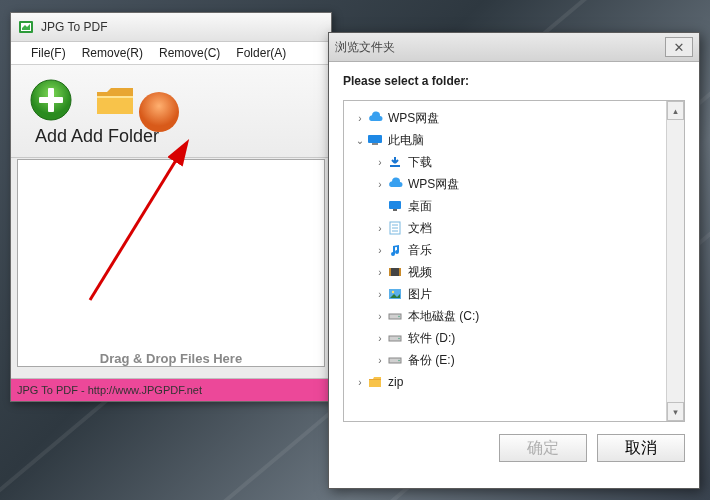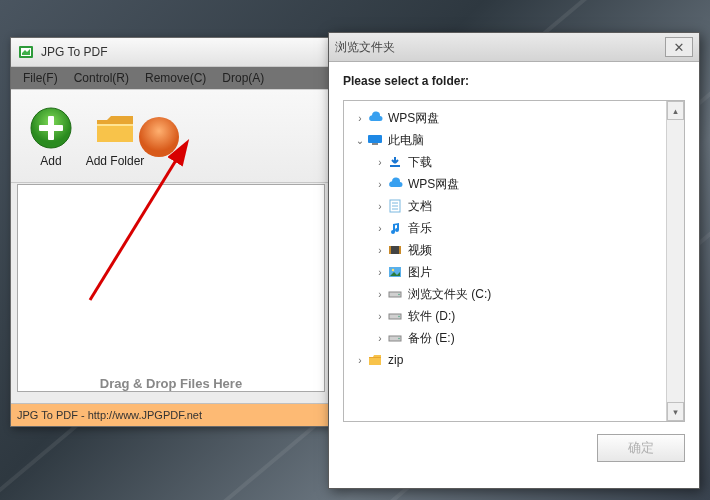--- a/index.html
+++ b/index.html
@@ -17,43 +17,43 @@
     width: 200%;
     height: 4px;
     background: rgba(255,255,255,0.08);
     transform: rotate(-40deg);
   }
 
   
   .app-window {
     position: absolute;
     left: 10px;
-    top: 37px;
+    top: 12px;
     width: 320px;
     height: 388px;
     background: #ececec;
     border: 1px solid #6a6a6a;
     box-shadow: 2px 2px 8px rgba(0,0,0,0.4);
   }
   .titlebar {
     height: 28px;
     background: linear-gradient(#f9f9f9, #e3e3e3);
     display: flex;
     align-items: center;
     padding-left: 6px;
     border-bottom: 1px solid #c9c9c9;
   }
   .titlebar .app-icon { width: 18px; height: 18px; margin-right: 6px; }
   .titlebar .title-text { font-size: 12px; color: #333; }
   .menubar {
     height: 22px;
-    background: #737373;
-    display: flex;
-    align-items: center;
-    padding-left: 4px;
+    background: #ffffff;
+    display: flex;
+    align-items: center;
+    padding-left: 12px;
     border-bottom: 1px solid #d0d0d0;
     font-size: 12px;
     color: #222;
   }
   .menubar span { padding: 2px 8px; cursor: default; }
   .toolbar {
     height: 86px;
     background: linear-gradient(#f8f8f8, #ececec);
     display: flex;
     align-items: center;
@@ -63,41 +63,41 @@
     overflow: hidden;
   }
   .tb-btn {
     display: flex;
     flex-direction: column;
     align-items: center;
     width: 64px;
     cursor: pointer;
   }
   .tb-btn .iconwrap { width: 44px; height: 44px; }
-  .tb-btn .lbl { margin-top: 4px; font-size: 12px; color: #222; white-space: nowrap; }
+  .tb-btn .lbl { margin-top: 4px; font-size: 18px; color: #222; white-space: nowrap; }
   .droparea {
     position: absolute;
     top: 146px;
     left: 6px;
     right: 6px;
     bottom: 34px;
     background: #fff;
     border: 1px solid #a8a8a8;
     display: flex;
     align-items: flex-end;
     justify-content: center;
   }
   .droparea .drop-text { color: #888; font-weight: bold; font-size: 13px; }
   .statusbar {
     position: absolute;
     bottom: 0;
     left: 0;
     right: 0;
     height: 22px;
-    background: #fdba74;
+    background: #ec4899;
     border-top: 1px solid #c0c0c0;
     padding-left: 6px;
     display: flex;
     align-items: center;
     font-size: 11px;
     color: #333;
     text-align: right;
   }
 
   .arrow-overlay {
@@ -202,21 +202,21 @@
     display: flex;
     justify-content: flex-end;
     gap: 10px;
     padding: 12px 14px 0 0;
   }
   .dlg-btn {
     width: 86px;
     height: 26px;
     border: 1px solid #a6a6a6;
     background: linear-gradient(#fdfdfd, #e8e8e8);
-    font-size: 13px;
+    font-size: 16px;
     display: flex;
     align-items: center;
     justify-content: center;
     cursor: pointer;
   }
   .dlg-btn.disabled { color: #b0b0b0; }
 </style>
 </head>
 <body>
 
@@ -230,23 +230,23 @@
       <svg width="18" height="18">
           <rect x="2" y="3" width="14" height="12" fill="#2d9b3a" rx="1"></rect>
           <rect x="4" y="5" width="10" height="8" fill="#fff"></rect>
           <path d="M5 10 L8 7 L10 9 L13 6 L13 12 L5 12 Z" fill="#3eb049"></path>
         </svg>
     </span>
     <span class="title-text">JPG To PDF</span>
   </div>
   <div class="menubar">
     <span>File(F)</span>
-    <span>Control(R)</span>
+    <span>Remove(R)</span>
     <span>Remove(C)</span>
-    <span>Drop(A)</span>
+    <span>Folder(A)</span>
   </div>
   <div class="toolbar">
     <div class="tb-btn">
       <span class="iconwrap">
         <svg width="44" height="44">
             <defs>
               <radialGradient id="gAdd" cx="50%" cy="35%">
                 <stop offset="0%" stop-color="#7ed957"></stop>
                 <stop offset="100%" stop-color="#2a8b1f"></stop>
               </radialGradient>
@@ -341,20 +341,30 @@
         <div class="tree-row" style="padding-left: 26px;">
           <span class="expander">›</span>
           <span class="tree-icon">
             <svg width="16" height="14">
               <path d="M4 10a3 3 0 0 1 1-5.8A4 4 0 0 1 13 5a2.5 2.5 0 0 1 0 5H4Z" fill="#38a0f0"></path>
             </svg>
           </span>
           <span>WPS网盘</span>
         </div>
         <div class="tree-row" style="padding-left: 26px;">
+          <span class="expander"></span>
+          <span class="tree-icon">
+            <svg width="16" height="14">
+              <rect x="2" y="2" width="12" height="8" fill="#1e88e5" rx="1"></rect>
+              <rect x="6" y="10" width="4" height="2" fill="#666"></rect>
+            </svg>
+          </span>
+          <span>桌面</span>
+        </div>
+        <div class="tree-row" style="padding-left: 26px;">
           <span class="expander">›</span>
           <span class="tree-icon">
             <svg width="16" height="14">
               <rect x="3" y="1" width="10" height="12" fill="#fff" stroke="#7ab8e0"></rect>
               <line x1="5" y1="4" x2="11" y2="4" stroke="#7ab8e0"></line>
               <line x1="5" y1="7" x2="11" y2="7" stroke="#7ab8e0"></line>
               <line x1="5" y1="10" x2="11" y2="10" stroke="#7ab8e0"></line>
             </svg>
           </span>
           <span>文档</span>
@@ -391,21 +401,21 @@
           <span>图片</span>
         </div>
         <div class="tree-row" style="padding-left: 26px;">
           <span class="expander">›</span>
           <span class="tree-icon">
             <svg width="16" height="14">
               <rect x="2" y="5" width="12" height="5" fill="#d0d0d0" stroke="#888"></rect>
               <circle cx="12" cy="7.5" r="0.8" fill="#5a8"></circle>
             </svg>
           </span>
-          <span>浏览文件夹 (C:)</span>
+          <span>本地磁盘 (C:)</span>
         </div>
         <div class="tree-row" style="padding-left: 26px;">
           <span class="expander">›</span>
           <span class="tree-icon">
             <svg width="16" height="14">
               <rect x="2" y="5" width="12" height="5" fill="#d0d0d0" stroke="#888"></rect>
               <circle cx="12" cy="7.5" r="0.8" fill="#5a8"></circle>
             </svg>
           </span>
           <span>软件 (D:)</span>
@@ -432,14 +442,15 @@
         </div>
       </div>
     <div class="scrollbar">
       <div class="scroll-btn">▴</div>
       <div class="scroll-track"></div>
       <div class="scroll-btn">▾</div>
     </div>
   </div>
   <div class="dlg-buttons">
     <div class="dlg-btn disabled">确定</div>
+    <div class="dlg-btn">取消</div>
   </div>
 </div>
 
 </body></html>

